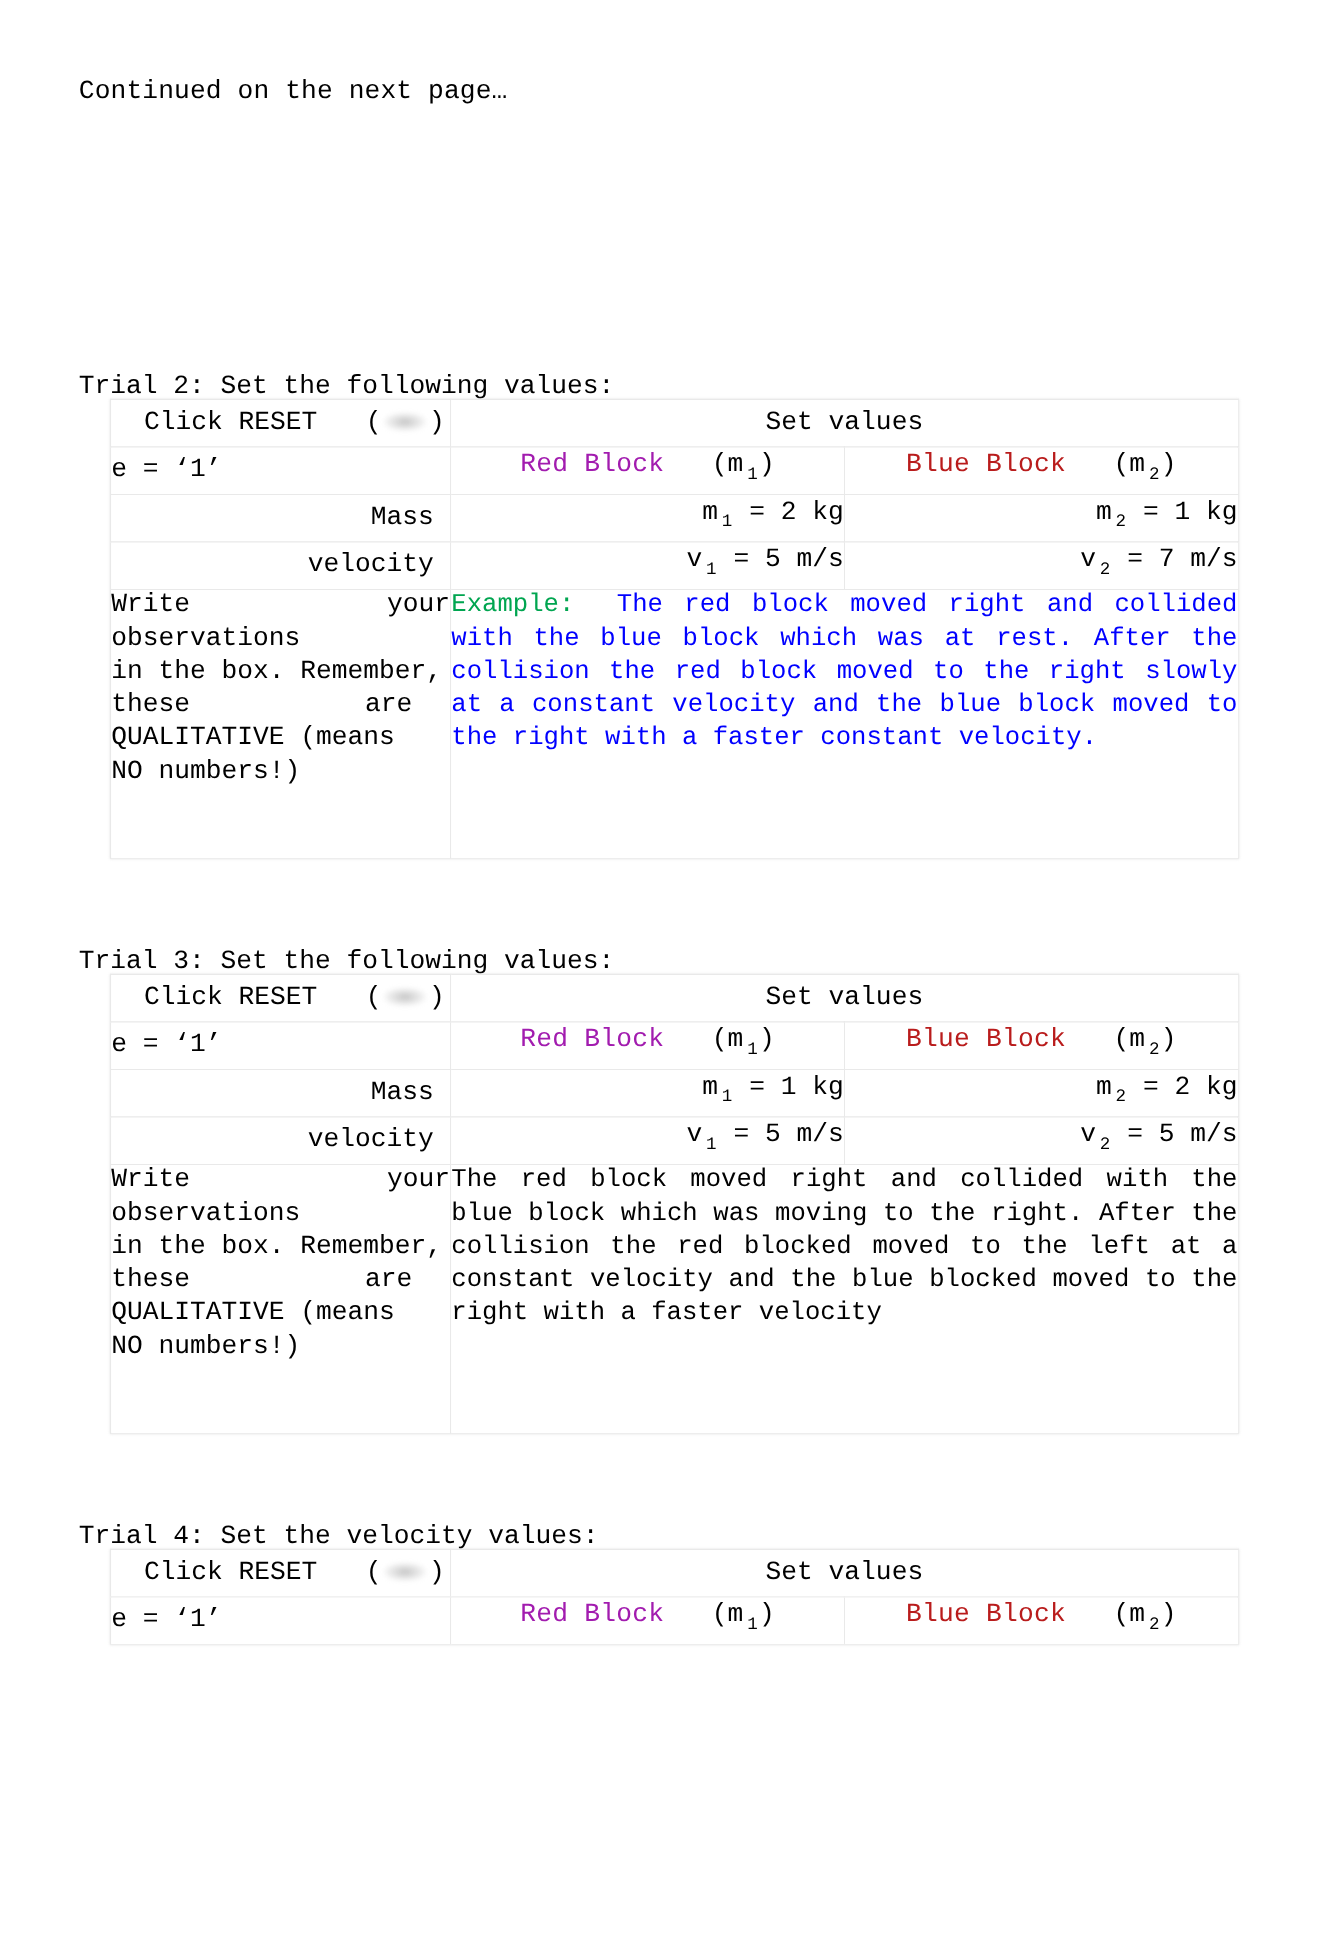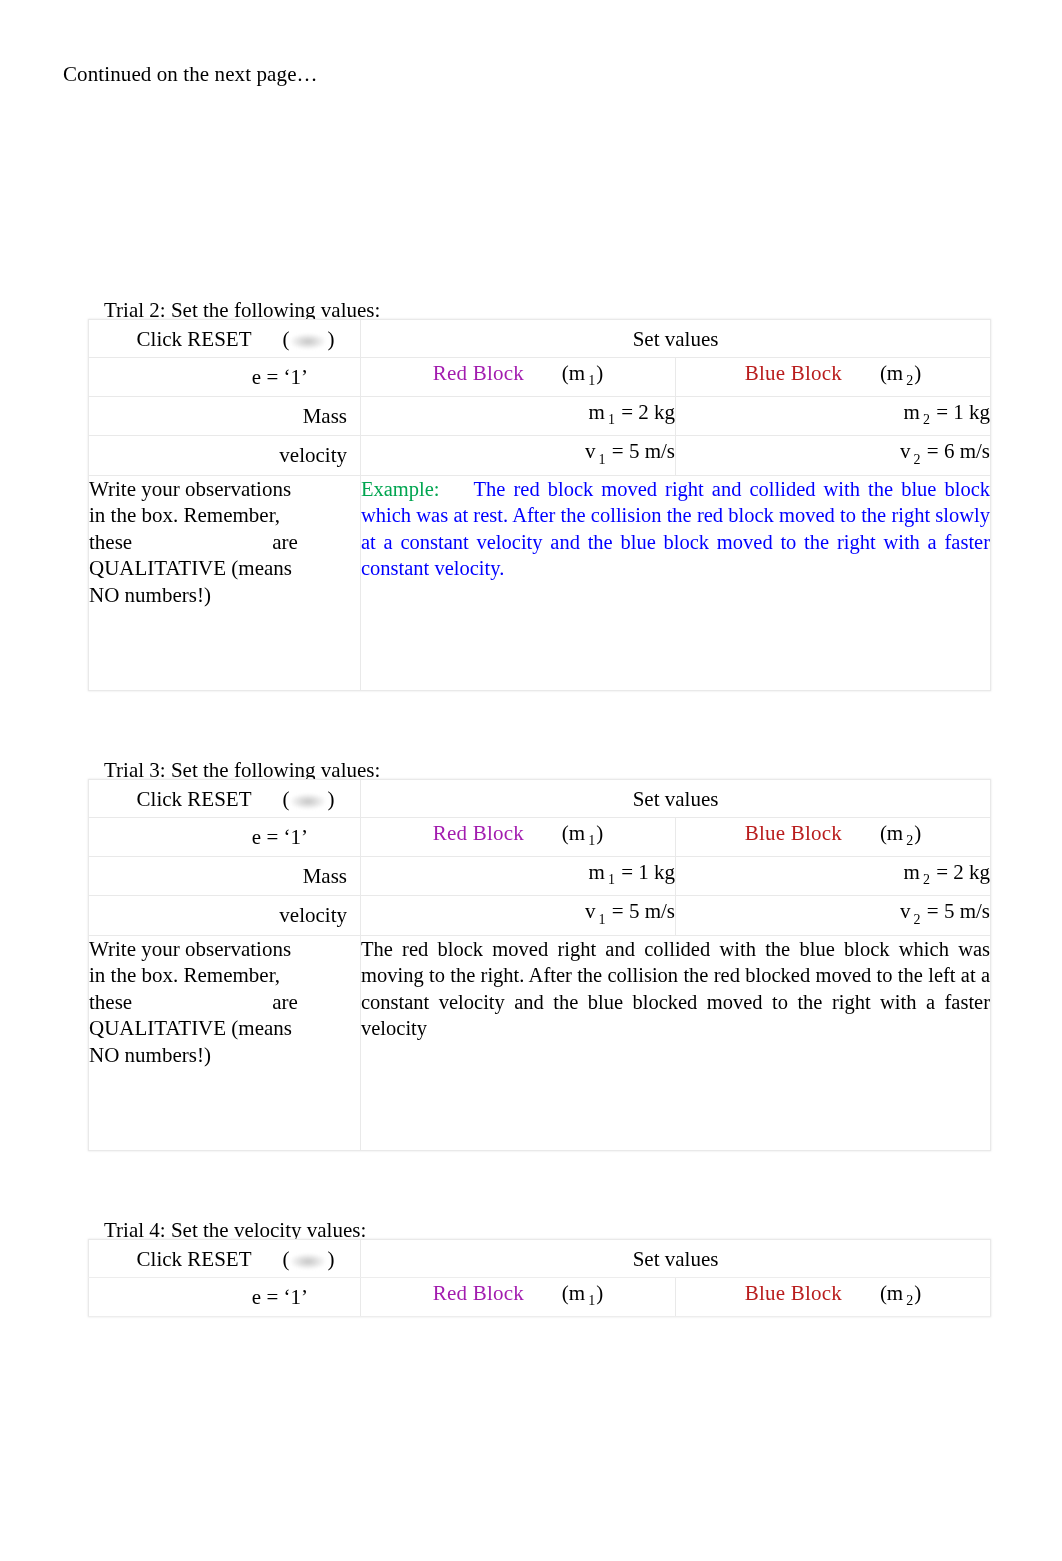--- a/index.html
+++ b/index.html
@@ -15,20 +15,21 @@
     color: #000000;
     overflow: hidden;
   }
 
   .page {
     position: absolute;
     top: 0; left: 0;
     width: 1062px;
     height: 1155px;
     background: #ffffff;
+    font-family: Liberation Mono, monospace;
   }
 
   
   .continued {
     position: absolute;
     left: 63px;
     top: 60px;
     font-size: 21px;
     line-height: 28px;
     letter-spacing: .1px;
@@ -41,21 +42,20 @@
   #trial3 { top: 757px; }
   #trial4 { top: 1217px; }
 
   .trial-heading {
     position: absolute;
     left: 63px;
     top: 0;
     font-size: 21px;
     line-height: 26px;
     white-space: nowrap;
-    margin-left: 41px;
   }
 
   .trial-table {
     position: absolute;
     left: 88px;
     top: 22px;
     width: 902px;
     border-collapse: collapse;
     table-layout: fixed;
     background: #ffffff;
@@ -98,21 +98,21 @@
   }
   .set-values {
     font-size: 21px;
     text-align: center;
     line-height: 30px;
   }
 
   
   .e-value {
     font-size: 21px;
-    text-align: right;
+    text-align: left;
     padding-right: 52px;
     white-space: nowrap;
     line-height: 30px;
   }
   .block-head {
     font-size: 21px;
     text-align: center;
     white-space: nowrap;
     line-height: 30px;
   }
@@ -240,21 +240,21 @@
           <td>
             <div class="rowlabel">velocity</div>
           </td>
           <td>
             <div class="value-cell shift-red">
               <span>v</span><span class="sub">1</span><span> = 5 m/s</span>
             </div>
           </td>
           <td>
             <div class="value-cell shift-blue">
-              <span>v</span><span class="sub">2</span><span> = 6 m/s</span>
+              <span>v</span><span class="sub">2</span><span> = 7 m/s</span>
             </div>
           </td>
         </tr>
 
         <tr class="obs-row">
           <td class="instr-cell">
             <div class="instr-text">
               <span>Write your observations</span><br>
               <span>in the box. Remember,</span><br>
               <span>these</span><span style="display:inline-block;width:140px"></span><span>are</span><br>

